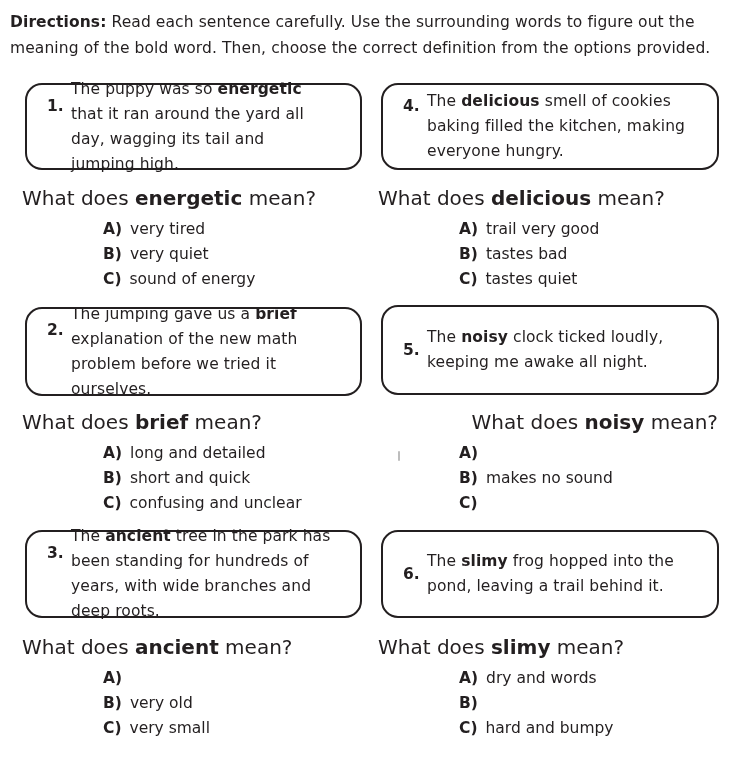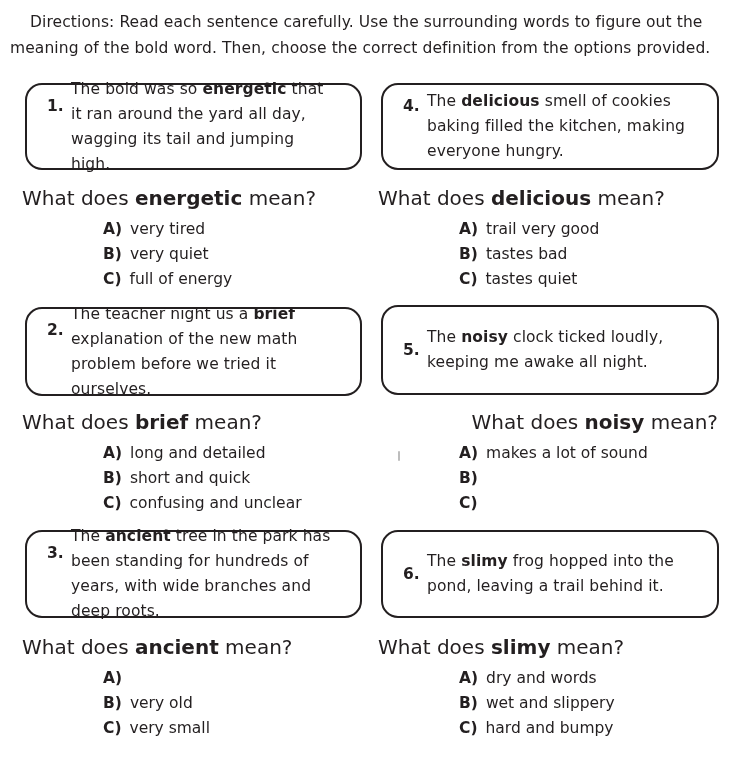--- a/index.html
+++ b/index.html
@@ -15,21 +15,21 @@
   }
   .directions {
     position: absolute;
     left: 10px;
     top: 9px;
     width: 732px;
     font-size: 15.5px;
     line-height: 26px;
     letter-spacing: 0.1px;
   }
-  .directions b { font-weight: 400; margin-left: 20px; }
+  .directions b { font-weight: 700; }
 
   .qblock { position: absolute; width: 337px; }
   .qblock.col-right { width: 338px; }
 
   .sentence-box {
     position: absolute;
     left: 0; top: 0;
     width: 100%;
     height: 87px;
     border: 2px solid #231f20;
@@ -97,35 +97,35 @@
 </head>
 <body>
 
 <div class="page">
 
   <p class="directions"><b>Directions:</b><span> Read each sentence carefully. Use the surrounding words to figure out the meaning of the bold word. Then, choose the correct definition from the options provided.</span></p>
 
   <div class="qblock" style="left:25px; top:83px;">
     <div class="sentence-box">
       <span class="qnum">1.</span>
-      <p class="sentence"><span>The bold was so </span><b>energetic</b><span> that it ran around the yard all day, wagging its tail and jumping high.</span></p>
+      <p class="sentence"><span>The puppy was so </span><b>energetic</b><span> that it ran around the yard all day, wagging its tail and jumping high.</span></p>
     </div>
     <p class="prompt"><span>What does </span><b>energetic</b><span> mean?</span></p>
     <div class="options">
       <div class="option">
           <span class="opt-letter">A)</span>
           <span>very tired</span>
         </div>
       <div class="option">
           <span class="opt-letter">B)</span>
           <span>very quiet</span>
         </div>
       <div class="option">
           <span class="opt-letter">C)</span>
-          <span>full of energy</span>
+          <span>sound of energy</span>
         </div>
     </div>
   </div>
 
   <div class="qblock col-right" style="left:381px; top:83px;">
     <div class="sentence-box">
       <span class="qnum">4.</span>
       <p class="sentence"><span>The </span><b>delicious</b><span> smell of cookies baking filled the kitchen, making everyone hungry.</span></p>
     </div>
     <p class="prompt"><span>What does </span><b>delicious</b><span> mean?</span></p>
@@ -141,21 +141,21 @@
       <div class="option">
           <span class="opt-letter">C)</span>
           <span>tastes quiet</span>
         </div>
     </div>
   </div>
 
   <div class="qblock" style="left:25px; top:307px;">
     <div class="sentence-box" style="height:89px;">
       <span class="qnum">2.</span>
-      <p class="sentence"><span>The teacher night us a </span><b>brief</b><span> explanation of the new math problem before we tried it ourselves.</span></p>
+      <p class="sentence"><span>The jumping gave us a </span><b>brief</b><span> explanation of the new math problem before we tried it ourselves.</span></p>
     </div>
     <p class="prompt"><span>What does </span><b>brief</b><span> mean?</span></p>
     <div class="options">
       <div class="option">
           <span class="opt-letter">A)</span>
           <span>long and detailed</span>
         </div>
       <div class="option">
           <span class="opt-letter">B)</span>
           <span>short and quick</span>
@@ -169,24 +169,24 @@
 
   <div class="qblock col-right" style="left:381px; top:305px;">
     <div class="sentence-box centered" style="height:90px;">
       <span class="qnum">5.</span>
       <p class="sentence"><span>The </span><b>noisy</b><span> clock ticked loudly, keeping me awake all night.</span></p>
     </div>
     <p class="prompt" style="top:106px;text-align:right;"><span>What does </span><b>noisy</b><span> mean?</span></p>
     <div class="options" style="top:136px;">
       <div class="option">
           <span class="opt-letter">A)</span>
-          <span>makes a lot of sound</span>
-        </div>
-      <div class="option">
-          <span class="opt-letter">B)</span>
+        </div>
+      <div class="option">
+          <span class="opt-letter">B)</span>
+          <span>makes no sound</span>
         </div>
       <div class="option">
           <span class="opt-letter">C)</span>
         </div>
     </div>
   </div>
 
   <div class="qblock" style="left:25px; top:530px;">
     <div class="sentence-box" style="height:88px;">
       <span class="qnum">3.</span>
@@ -214,21 +214,20 @@
       <p class="sentence"><span>The </span><b>slimy</b><span> frog hopped into the pond, leaving a trail behind it.</span></p>
     </div>
     <p class="prompt" style="top:106px;"><span>What does </span><b>slimy</b><span> mean?</span></p>
     <div class="options" style="top:136px;">
       <div class="option">
           <span class="opt-letter">A)</span>
           <span>dry and words</span>
         </div>
       <div class="option">
           <span class="opt-letter">B)</span>
-          <span>wet and slippery</span>
         </div>
       <div class="option">
           <span class="opt-letter">C)</span>
           <span>hard and bumpy</span>
         </div>
     </div>
   </div>
 
   <div class="artifact"></div>
 

